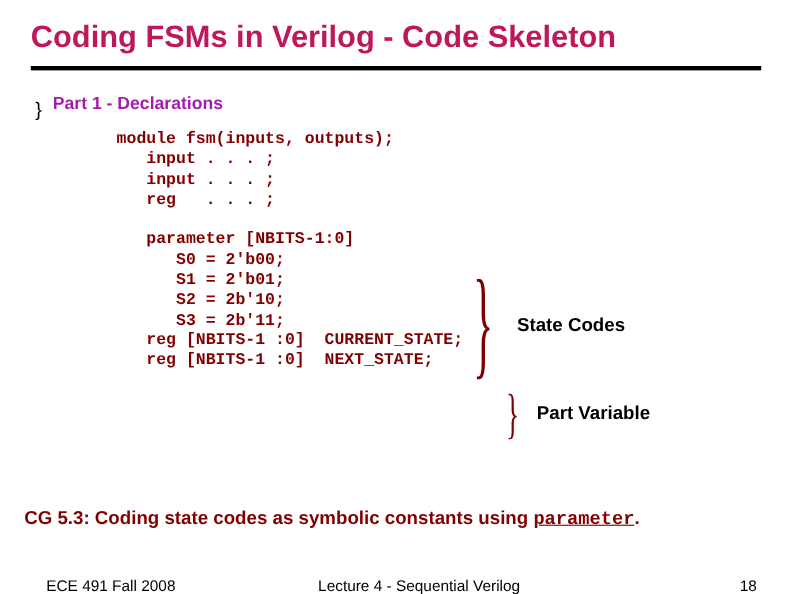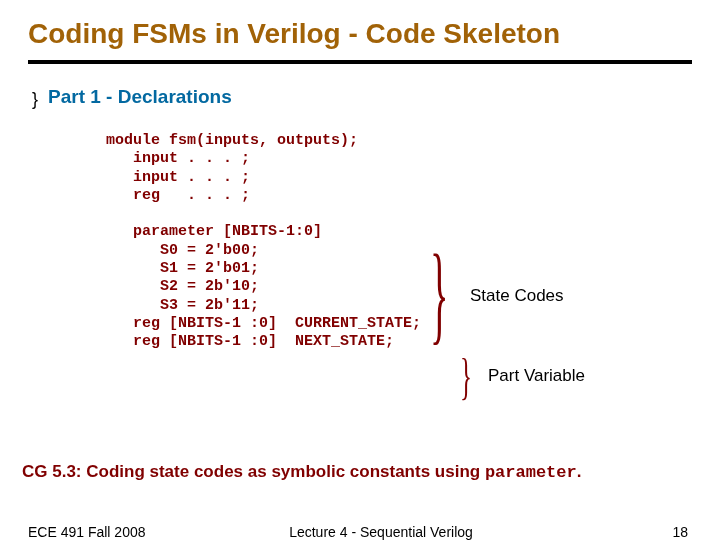--- a/index.html
+++ b/index.html
@@ -11,89 +11,90 @@
     background: #fff;
     position: relative;
     overflow: hidden;
   }
   .slide {
     padding: 18px 28px 0 28px;
   }
   .title {
     font-size: 28px;
     font-weight: bold;
-    color: #a16207;
+    color: #be185d;
     margin: 0 0 10px 0;
   }
   .rule {
     border: none;
     border-top: 4px solid #000;
     margin: 0 0 22px 0;
   }
   .section {
     display: flex;
     align-items: flex-start;
     margin-left: 4px;
   }
   .bullet {
     font-family: Wingdings, "Segoe UI Symbol", sans-serif;
     font-size: 18px;
     color: #000;
     margin-right: 10px;
     line-height: 26px;
   }
   .section-title {
-    font-size: 19px;
+    font-size: 16px;
     font-weight: bold;
-    color: #0369a1;
+    color: #a21caf;
   }
   .code {
     font-family: "Courier New", Courier, monospace;
     font-size: 15px;
     font-weight: bold;
     white-space: pre;
     color: #800000;
-    margin: 20px 0 0 78px;
+    margin: 6px 0 0 78px;
     line-height: 1.22;
   }
   .annot-area {
     position: absolute;
   }
   .brace {
     font-family: "Times New Roman", serif;
     color: #800000;
     position: absolute;
   }
   .annot-label {
     position: absolute;
     font-size: 17px;
-    font-weight: normal;
+    font-weight: bold;
     color: #000;
     white-space: nowrap;
   }
   .guideline {
     position: absolute;
     left: 22px;
     bottom: 58px;
     font-size: 17px;
     font-weight: bold;
     color: #800000;
   }
   .guideline .mono {
     font-family: "Courier New", Courier, monospace;
+    text-decoration: underline;
   }
   .footer {
     position: absolute;
     bottom: 16px;
     left: 0;
     width: 100%;
     font-size: 14px;
     color: #000;
   }
-  .footer-left { position: absolute; left: 28px; }
+  .footer-left { position: absolute; left: 42px; }
   .footer-center { position: absolute; left: 0; width: 100%; text-align: center; padding-left: 21px; }
   .footer-right { position: absolute; right: 32px; }
 </style>
 </head>
 <body>
 
 <div class="slide">
   <div class="title">Coding FSMs in Verilog - Code Skeleton</div>
   <hr class="rule">
   <div class="section">

